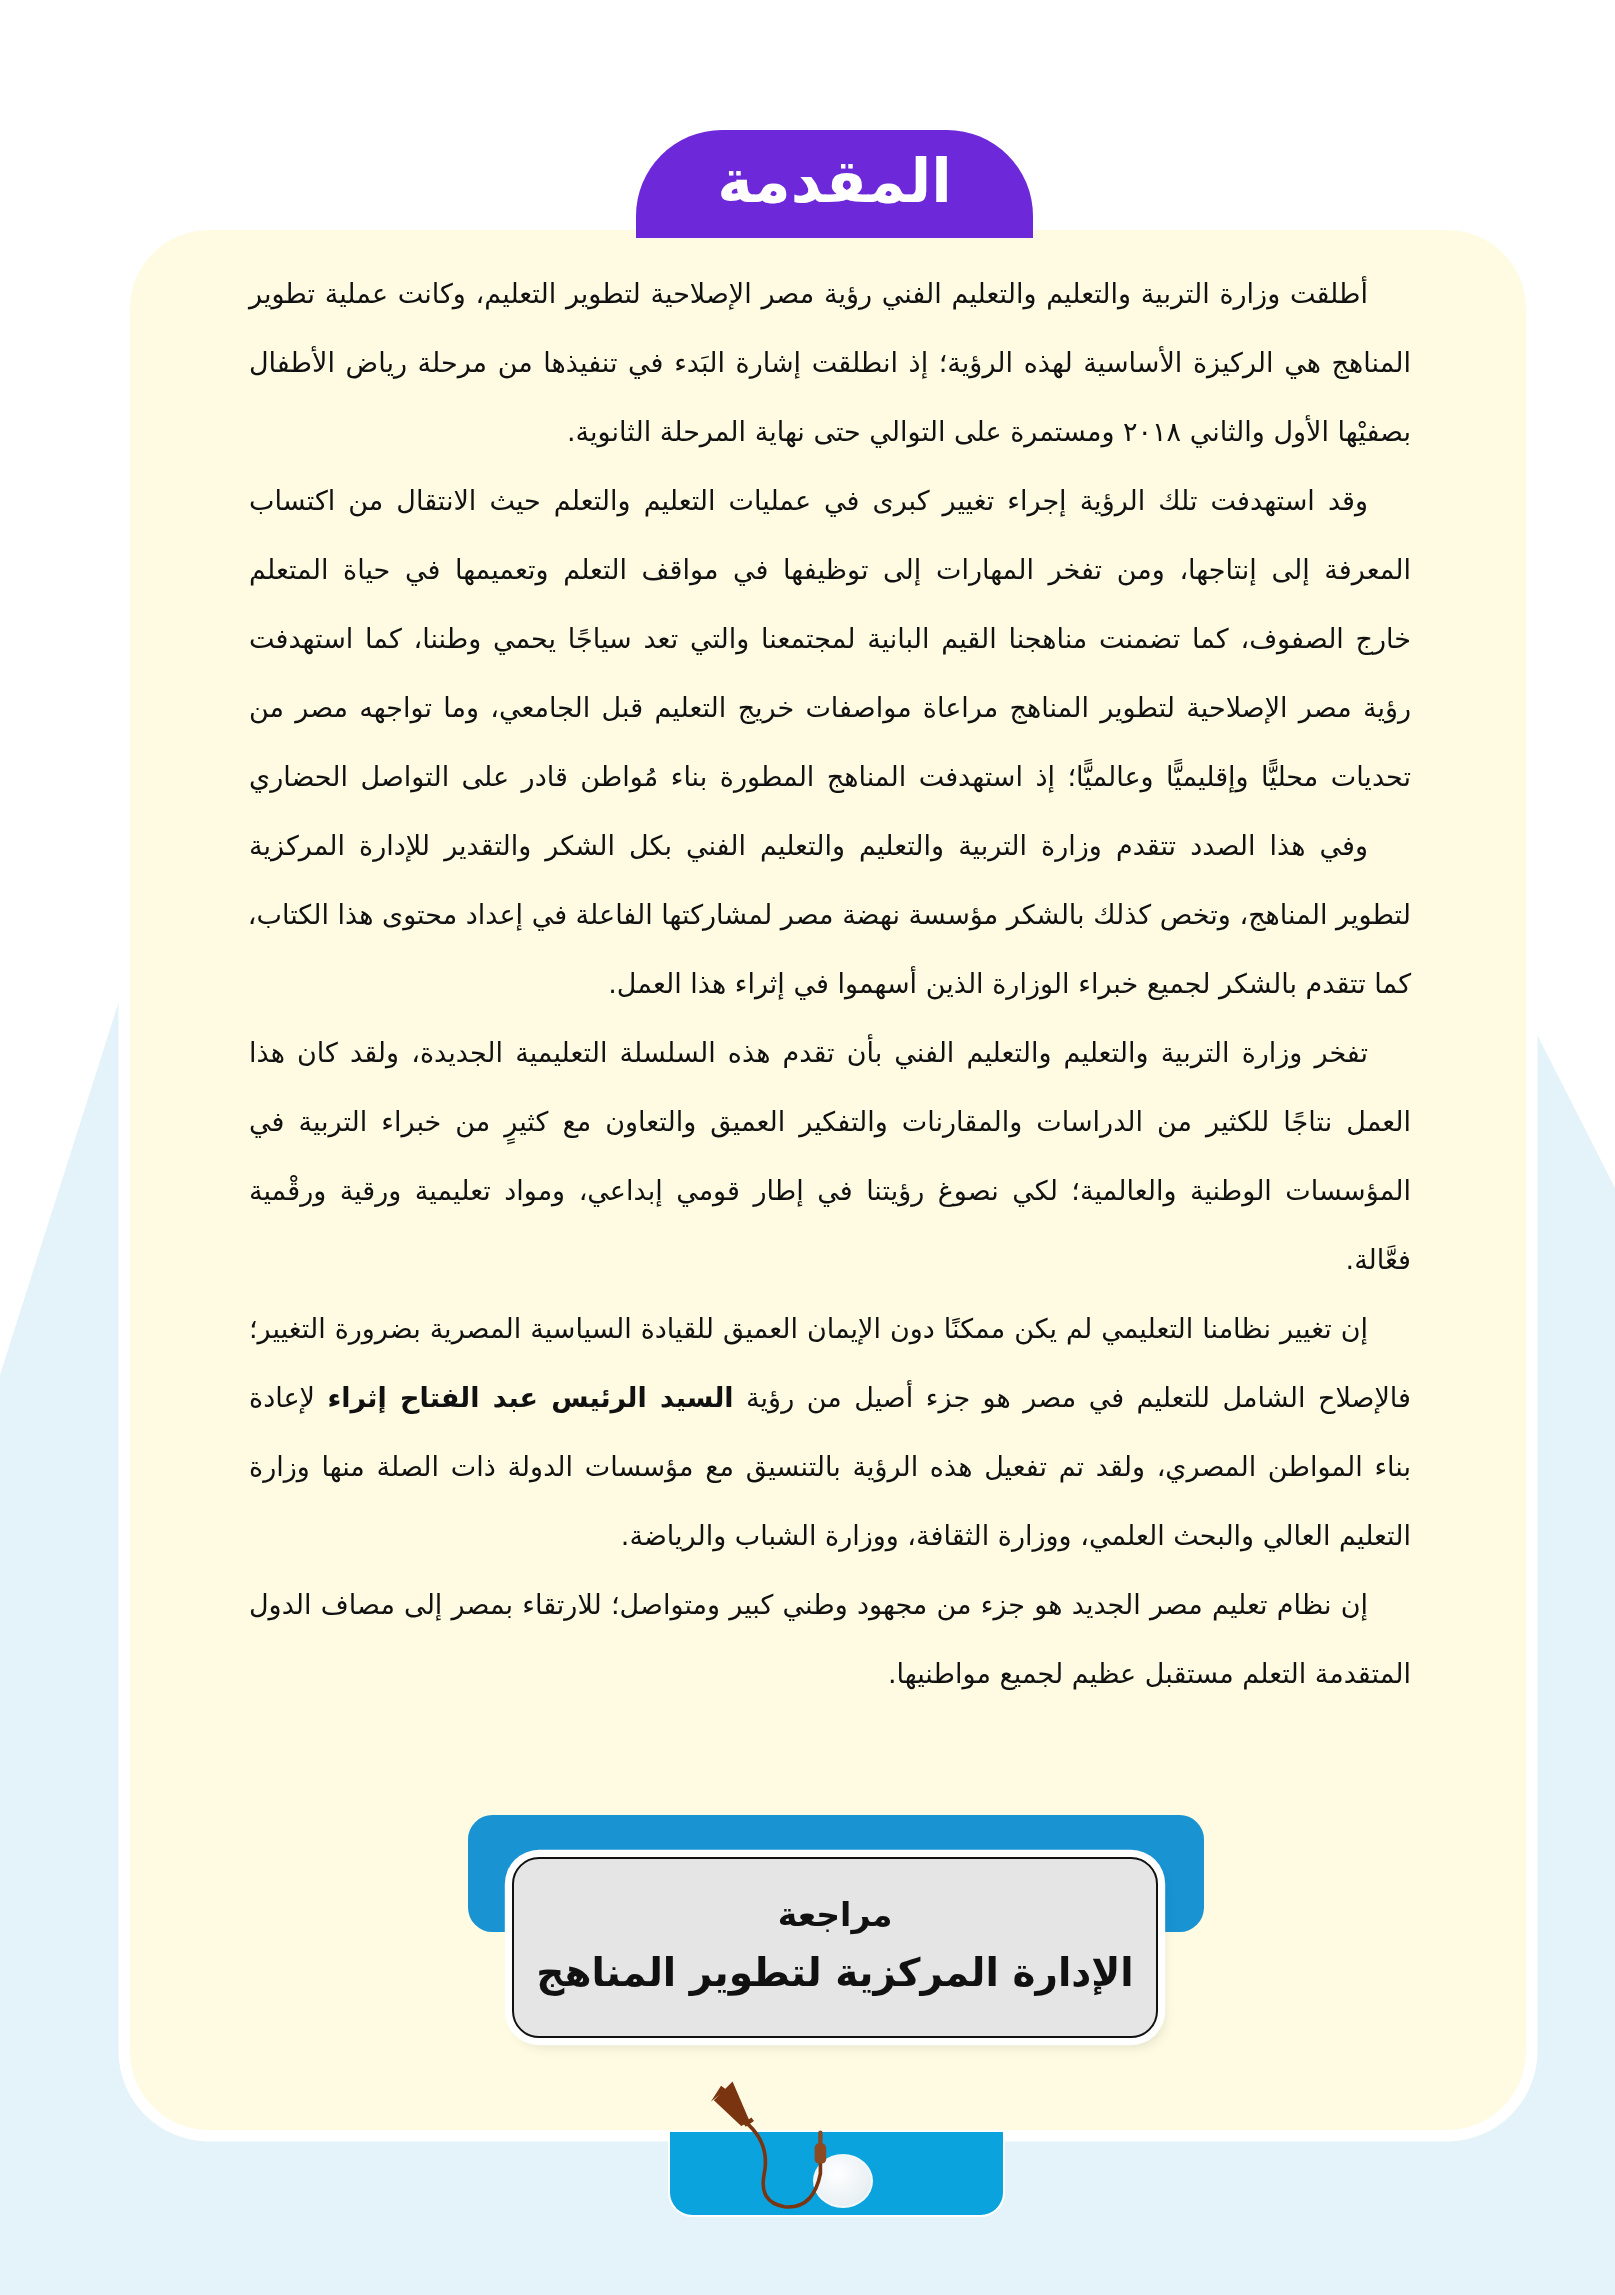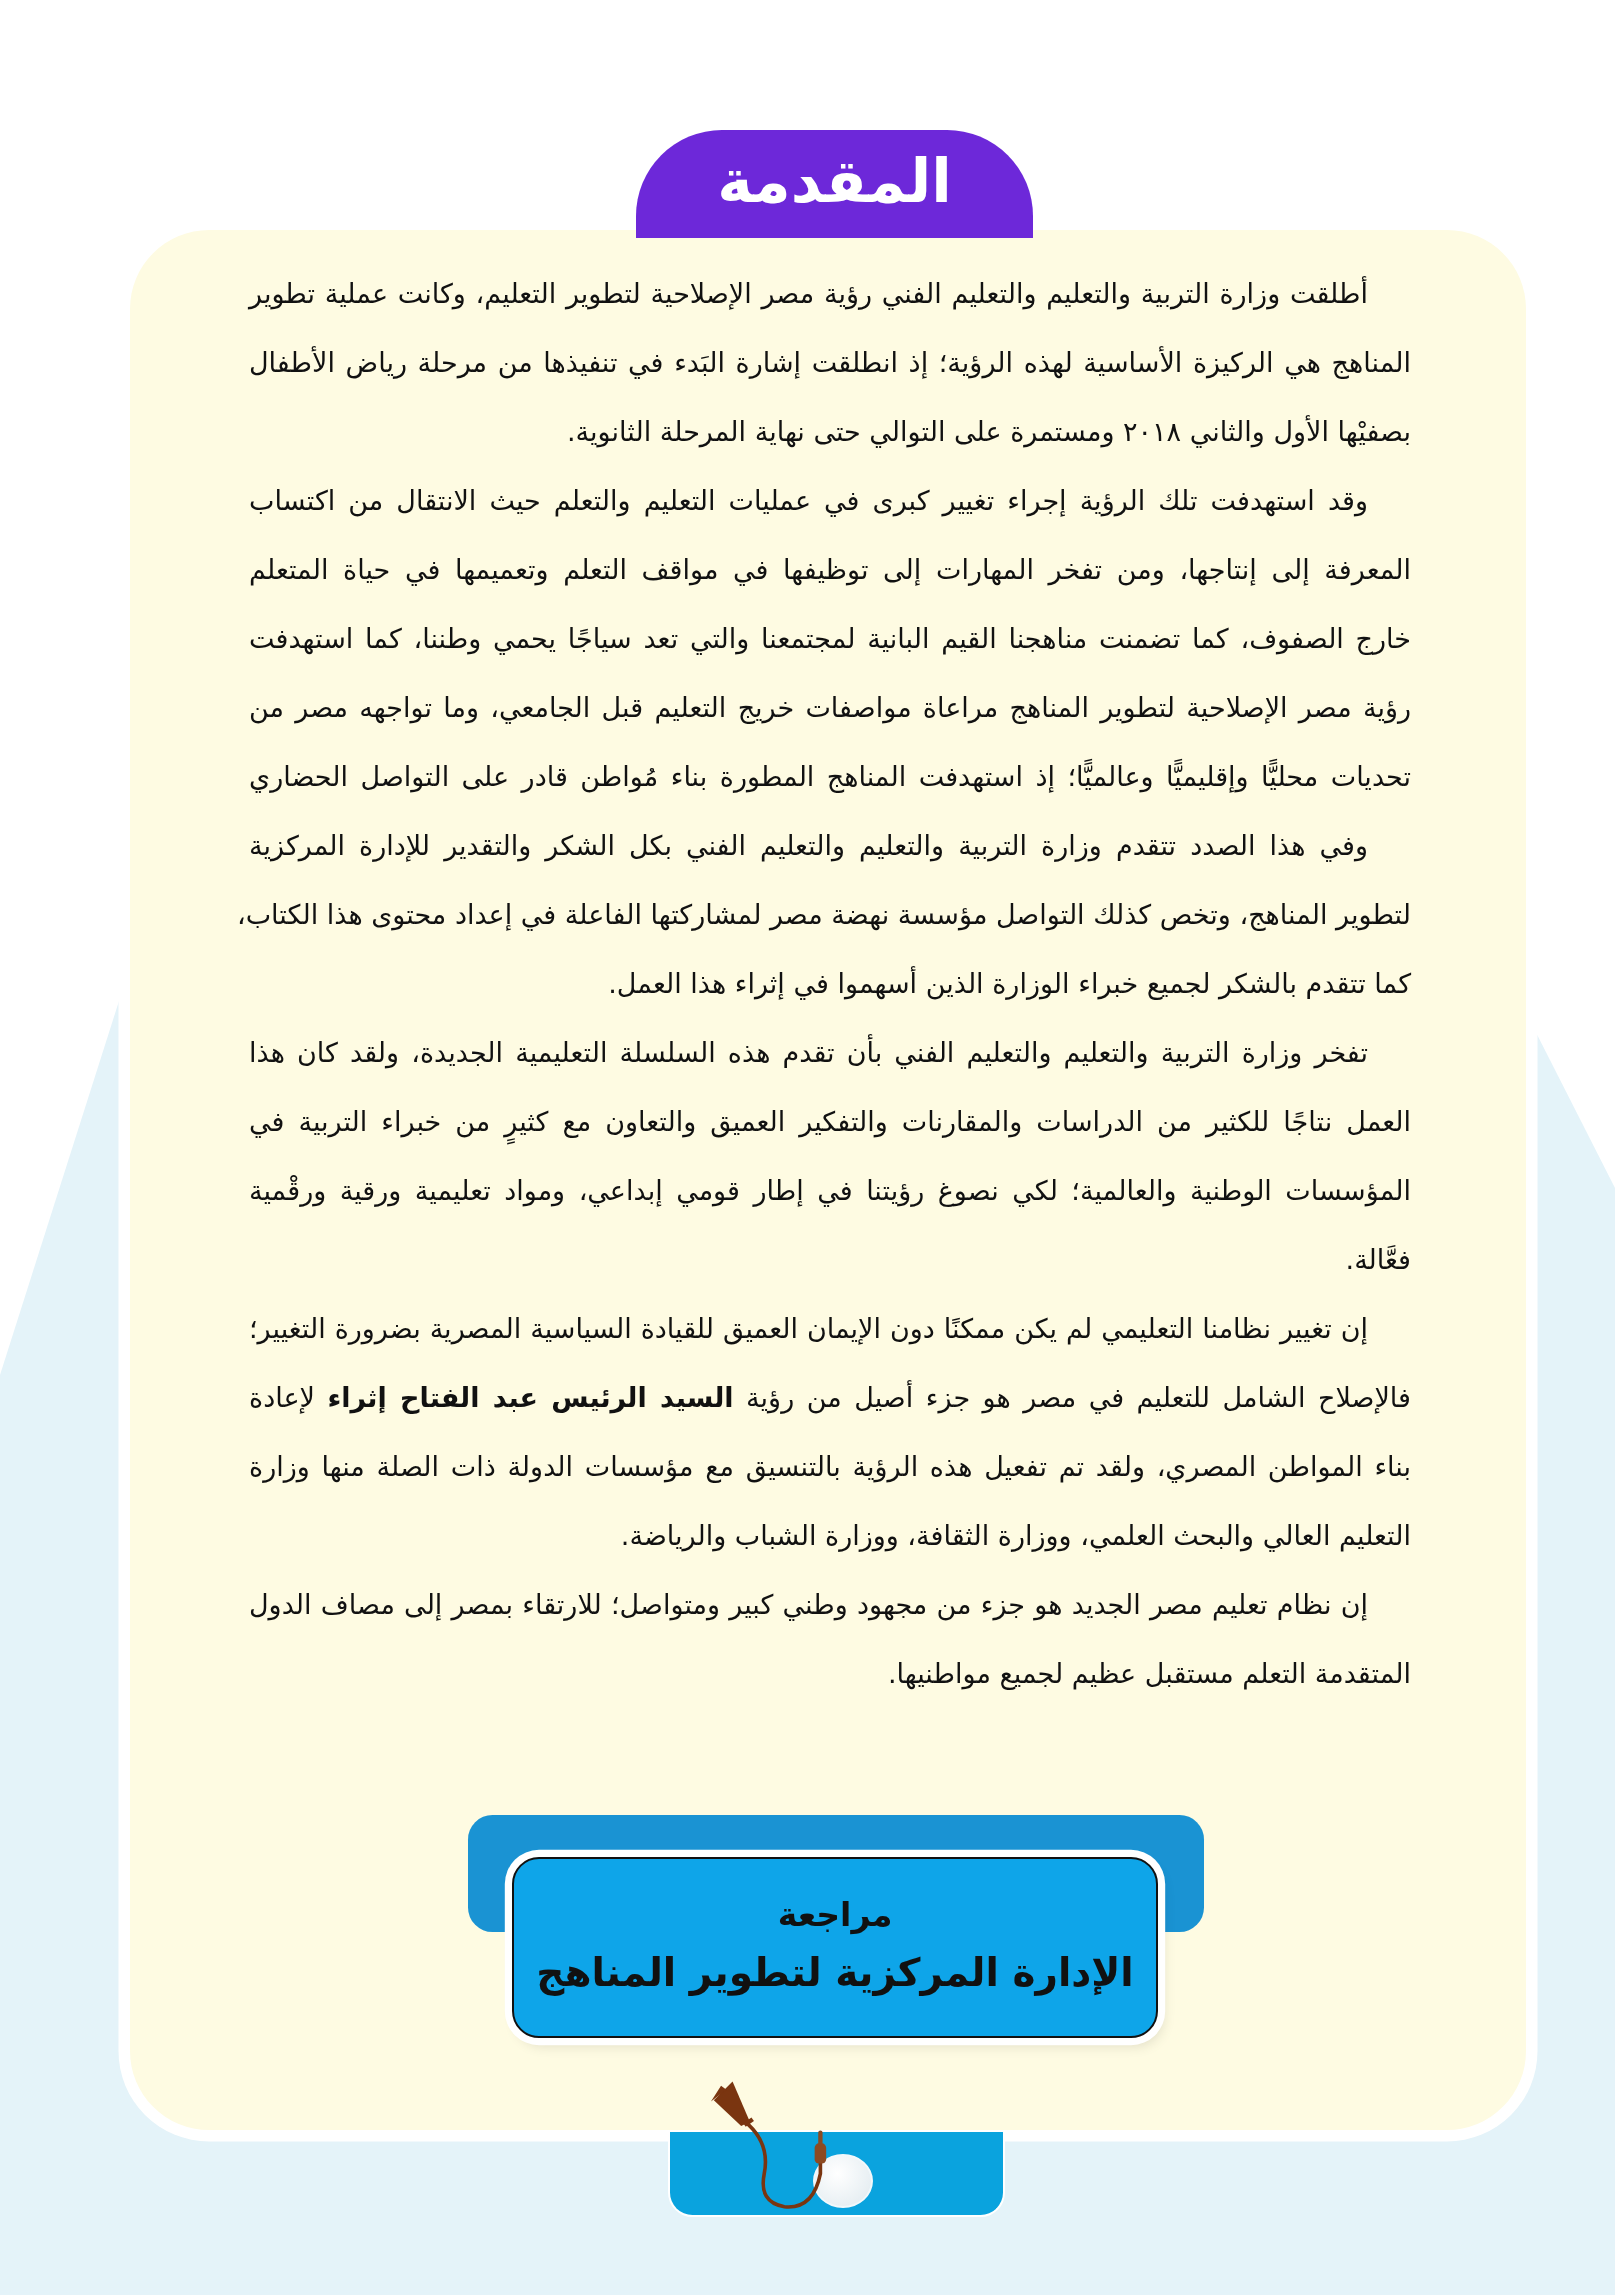--- a/index.html
+++ b/index.html
@@ -43,21 +43,21 @@
   .para .line.last { text-align-last: right; }
   .para .line.first { padding-right: 43px; }
   .bold { font-weight: bold; }
   
   .sig-back {
     position: absolute; left: 468px; top: 1815px; width: 736px; height: 117px;
     background: #1a93d3; border-radius: 24.5px;
   }
   .sig-front {
     position: absolute; left: 512px; top: 1857px; width: 642px; height: 177px;
-    background: #0ea5e9; border: 2.2px solid #111111; border-radius: 27px;
+    background: #e5e5e5; border: 2.2px solid #111111; border-radius: 27px;
     box-shadow: 0 0 0 7.2px #ffffff, 4.3px 7.2px 13px rgba(0,0,0,0.12);
     direction: rtl; text-align: center;
     display: flex; flex-direction: column; align-items: center; justify-content: center;
   }
   .sig-label { font-size: 33px; line-height: 50px; color: #111; font-weight: bold; }
   .sig-name { font-size: 39px; line-height: 65px; color: #111; font-weight: bold; }
   
   .page-tab {
     position: absolute; left: 668px; top: 2132px; width: 333px; height: 83px;
     background: #0aa3de; border-radius: 0 0 24.5px 24.5px;
@@ -84,21 +84,21 @@
     </p>
     <p class="para">
       <span class="line first">وقد استهدفت تلك الرؤية إجراء تغيير كبرى في عمليات التعليم والتعلم حيث الانتقال من اكتساب</span>
       <span class="line">المعرفة إلى إنتاجها، ومن تفخر المهارات إلى توظيفها في مواقف التعلم وتعميمها في حياة المتعلم</span>
       <span class="line">خارج الصفوف، كما تضمنت مناهجنا القيم البانية لمجتمعنا والتي تعد سياجًا يحمي وطننا، كما استهدفت</span>
       <span class="line">رؤية مصر الإصلاحية لتطوير المناهج مراعاة مواصفات خريج التعليم قبل الجامعي، وما تواجهه مصر من</span>
       <span class="line">تحديات محليًّا وإقليميًّا وعالميًّا؛ إذ استهدفت المناهج المطورة بناء مُواطن قادر على التواصل الحضاري</span>
     </p>
     <p class="para">
       <span class="line first">وفي هذا الصدد تتقدم وزارة التربية والتعليم والتعليم الفني بكل الشكر والتقدير للإدارة المركزية</span>
-      <span class="line">لتطوير المناهج، وتخص كذلك التواصل مؤسسة نهضة مصر لمشاركتها الفاعلة في إعداد محتوى هذا الكتاب،</span>
+      <span class="line">لتطوير المناهج، وتخص كذلك بالشكر مؤسسة نهضة مصر لمشاركتها الفاعلة في إعداد محتوى هذا الكتاب،</span>
       <span class="line last">كما تتقدم بالشكر لجميع خبراء الوزارة الذين أسهموا في إثراء هذا العمل.</span>
     </p>
     <p class="para">
       <span class="line first">تفخر وزارة التربية والتعليم والتعليم الفني بأن تقدم هذه السلسلة التعليمية الجديدة، ولقد كان هذا</span>
       <span class="line">العمل نتاجًا للكثير من الدراسات والمقارنات والتفكير العميق والتعاون مع كثيرٍ من خبراء التربية في</span>
       <span class="line">المؤسسات الوطنية والعالمية؛ لكي نصوغ رؤيتنا في إطار قومي إبداعي، ومواد تعليمية ورقية ورقْمية</span>
       <span class="line last">فعَّالة.</span>
     </p>
     <p class="para">
       <span class="line first">إن تغيير نظامنا التعليمي لم يكن ممكنًا دون الإيمان العميق للقيادة السياسية المصرية بضرورة التغيير؛</span>

